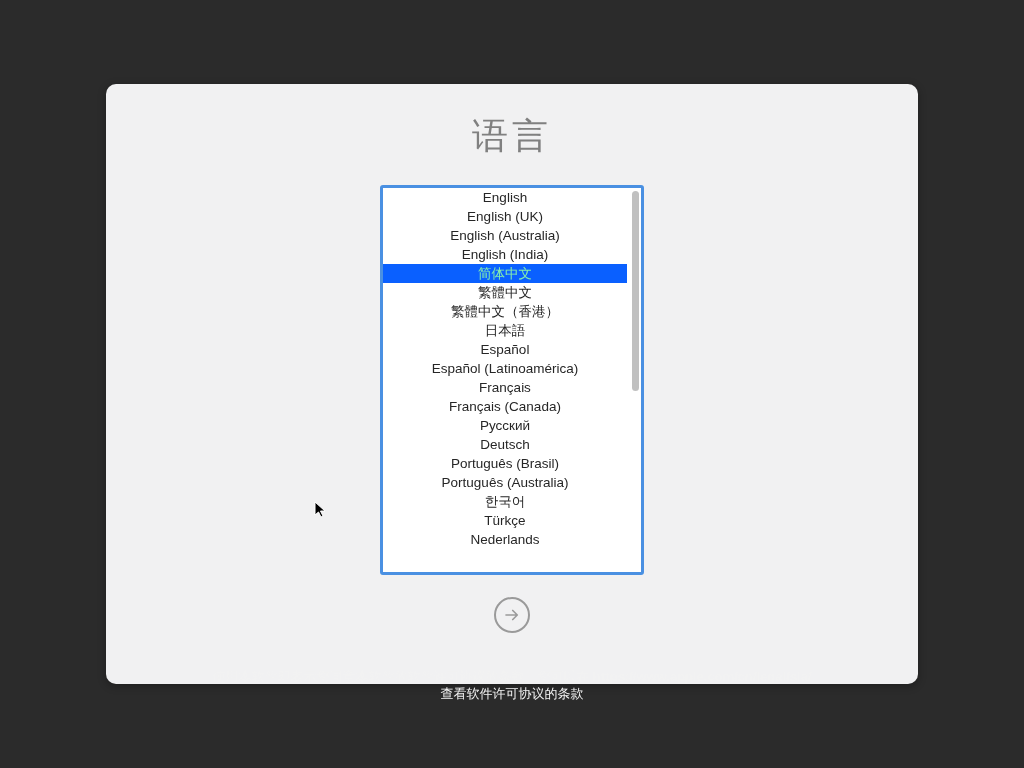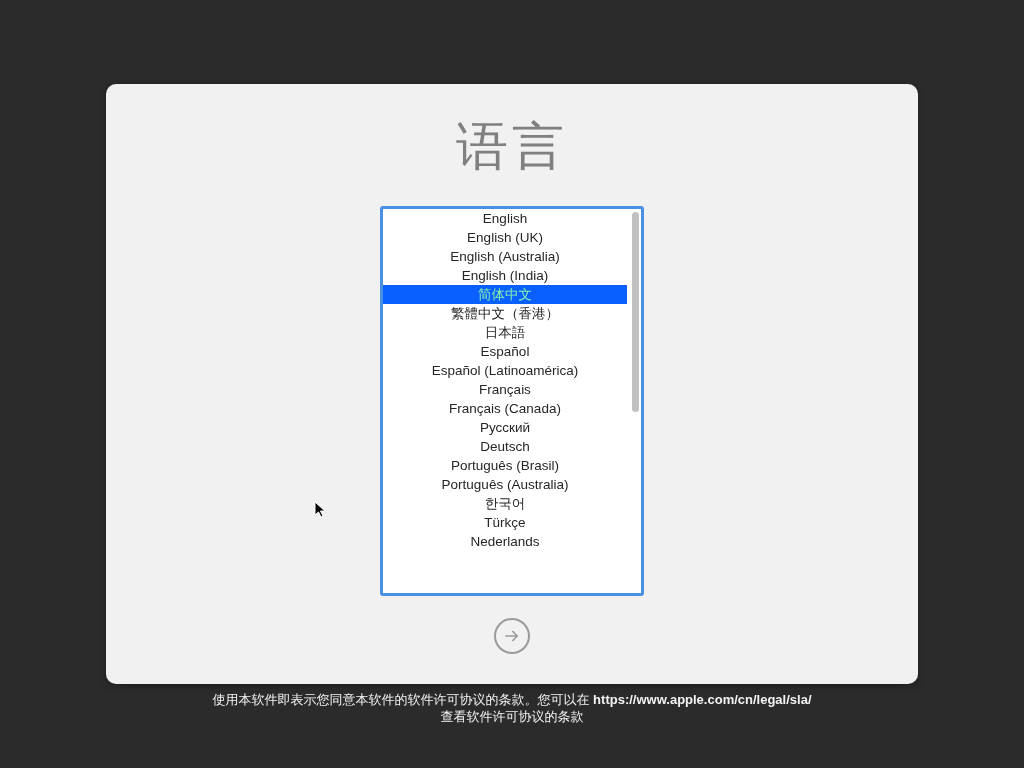--- a/index.html
+++ b/index.html
@@ -23,21 +23,21 @@
       height: 600px;
       background: #f1f1f2;
       border-radius: 10px;
       box-shadow: 0 2px 8px rgba(0,0,0,0.3);
       display: flex;
       flex-direction: column;
       align-items: center;
     }
     .title {
       margin-top: 28px;
-      font-size: 52px;
+      font-size: 36px;
       font-weight: 400;
       color: #808080;
       letter-spacing: 4px;
     }
     .list-container {
       margin-top: 24px;
       width: 264px;
       height: 390px;
       background: #fff;
       border: 3px solid #4a90e2;
@@ -93,21 +93,21 @@
       align-items: center;
       justify-content: center;
       cursor: pointer;
     }
     .arrow-button svg {
       width: 18px;
       height: 18px;
     }
     .footer-text {
       position: absolute;
-      bottom: 43px;
+      bottom: 66px;
       left: 0;
       width: 1024px;
       text-align: center;
       color: #f2f2f2;
       font-size: 13px;
       line-height: 17px;
     }
     .footer-text .link {
       font-weight: bold;
     }
@@ -126,20 +126,21 @@
 <div class="panel">
   <div class="title">语言</div>
 
   <div class="list-container">
     <div class="list-scroll" id="language-list">
         <div class="list-item">English</div>
         <div class="list-item">English (UK)</div>
         <div class="list-item">English (Australia)</div>
         <div class="list-item">English (India)</div>
         <div class="list-item selected">简体中文</div>
+        <div class="list-item">繁體中文</div>
         <div class="list-item">繁體中文（香港）</div>
         <div class="list-item">日本語</div>
         <div class="list-item">Español</div>
         <div class="list-item">Español (Latinoamérica)</div>
         <div class="list-item">Français</div>
         <div class="list-item">Français (Canada)</div>
         <div class="list-item">Русский</div>
         <div class="list-item">Deutsch</div>
         <div class="list-item">Português (Brasil)</div>
         <div class="list-item">Português (Australia)</div>

